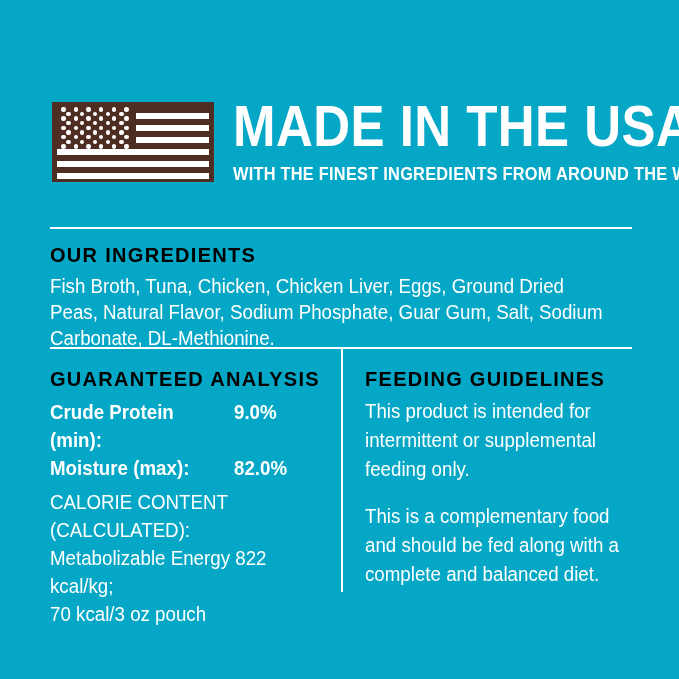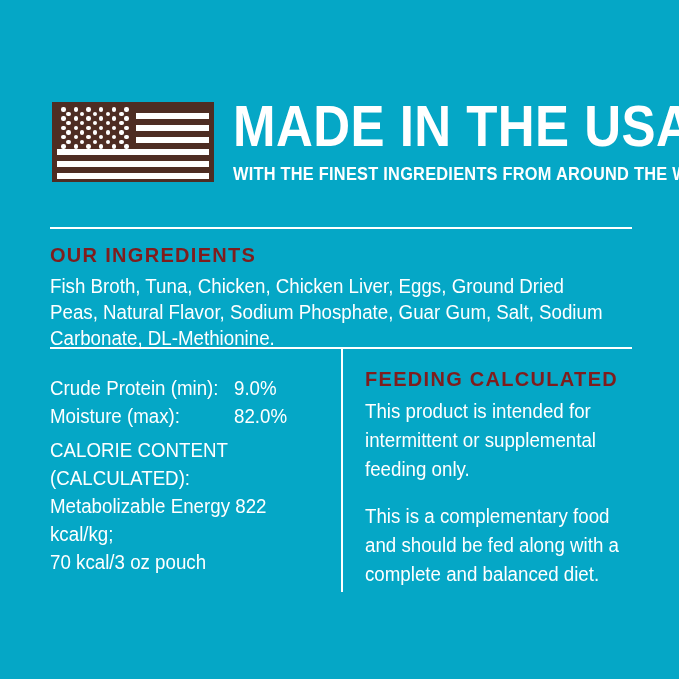--- a/index.html
+++ b/index.html
@@ -131,21 +131,21 @@
   }
 
   
   .ingredients {
     position: absolute;
     left: 50px;
     top: 243px;
     width: 582px;
   }
   .section-title {
-    color: #7f1d1d;
+    color: #000000;
     font-weight: bold;
     font-size: 20px;
     letter-spacing: 1.3px;
     line-height: 24px;
   }
   .body-text {
     color: #ffffff;
     font-family: "Liberation Sans Narrow", "Liberation Sans", sans-serif;
     font-size: 19.5px;
     line-height: 26px;
@@ -167,20 +167,21 @@
     top: 367px;
     width: 268px;
   }
 
   .ga-table {
     margin-top: 7px;
   }
   .ga-row {
     display: flex;
     line-height: 28px;
+    font-weight: bold;
   }
   .ga-label {
     flex: 0 0 184px;
     color: #ffffff;
     font-family: "Liberation Sans Narrow", "Liberation Sans", sans-serif;
     font-size: 19.5px;
     transform: scaleX(0.96);
     transform-origin: left center;
   }
   .ga-value {
@@ -317,36 +318,37 @@
   <div class="hr top"></div>
   <div class="hr mid"></div>
   <div class="vr"></div>
 
   <div class="ingredients">
     <div class="section-title">OUR INGREDIENTS</div>
     <div class="body-text">Fish Broth, Tuna, Chicken, Chicken Liver, Eggs, Ground Dried Peas, Natural Flavor, Sodium Phosphate, Guar Gum, Salt, Sodium Carbonate, DL-Methionine.</div>
   </div>
 
   <div class="col-left">
+    <div class="section-title">GUARANTEED ANALYSIS</div>
 
     <div class="ga-table">
       <div class="ga-row">
         <div class="ga-label">Crude Protein (min):</div>
         <div class="ga-value">9.0%</div>
       </div>
       <div class="ga-row">
         <div class="ga-label">Moisture (max):</div>
         <div class="ga-value">82.0%</div>
       </div>
     </div>
 
     <div class="calorie-title">CALORIE CONTENT (CALCULATED):</div>
     <div class="calorie-line">Metabolizable Energy 822 kcal/kg;</div>
     <div class="calorie-line">70 kcal/3 oz pouch</div>
   </div>
 
   <div class="col-right">
-    <div class="section-title">FEEDING CALCULATED</div>
+    <div class="section-title">FEEDING GUIDELINES</div>
     <div class="fg-para first">This product is intended for intermittent or supplemental feeding only.</div>
     <div class="fg-para second">This is a complementary food and should be fed along with a complete and balanced diet.</div>
   </div>
 
 </div>
 
 </body></html>

